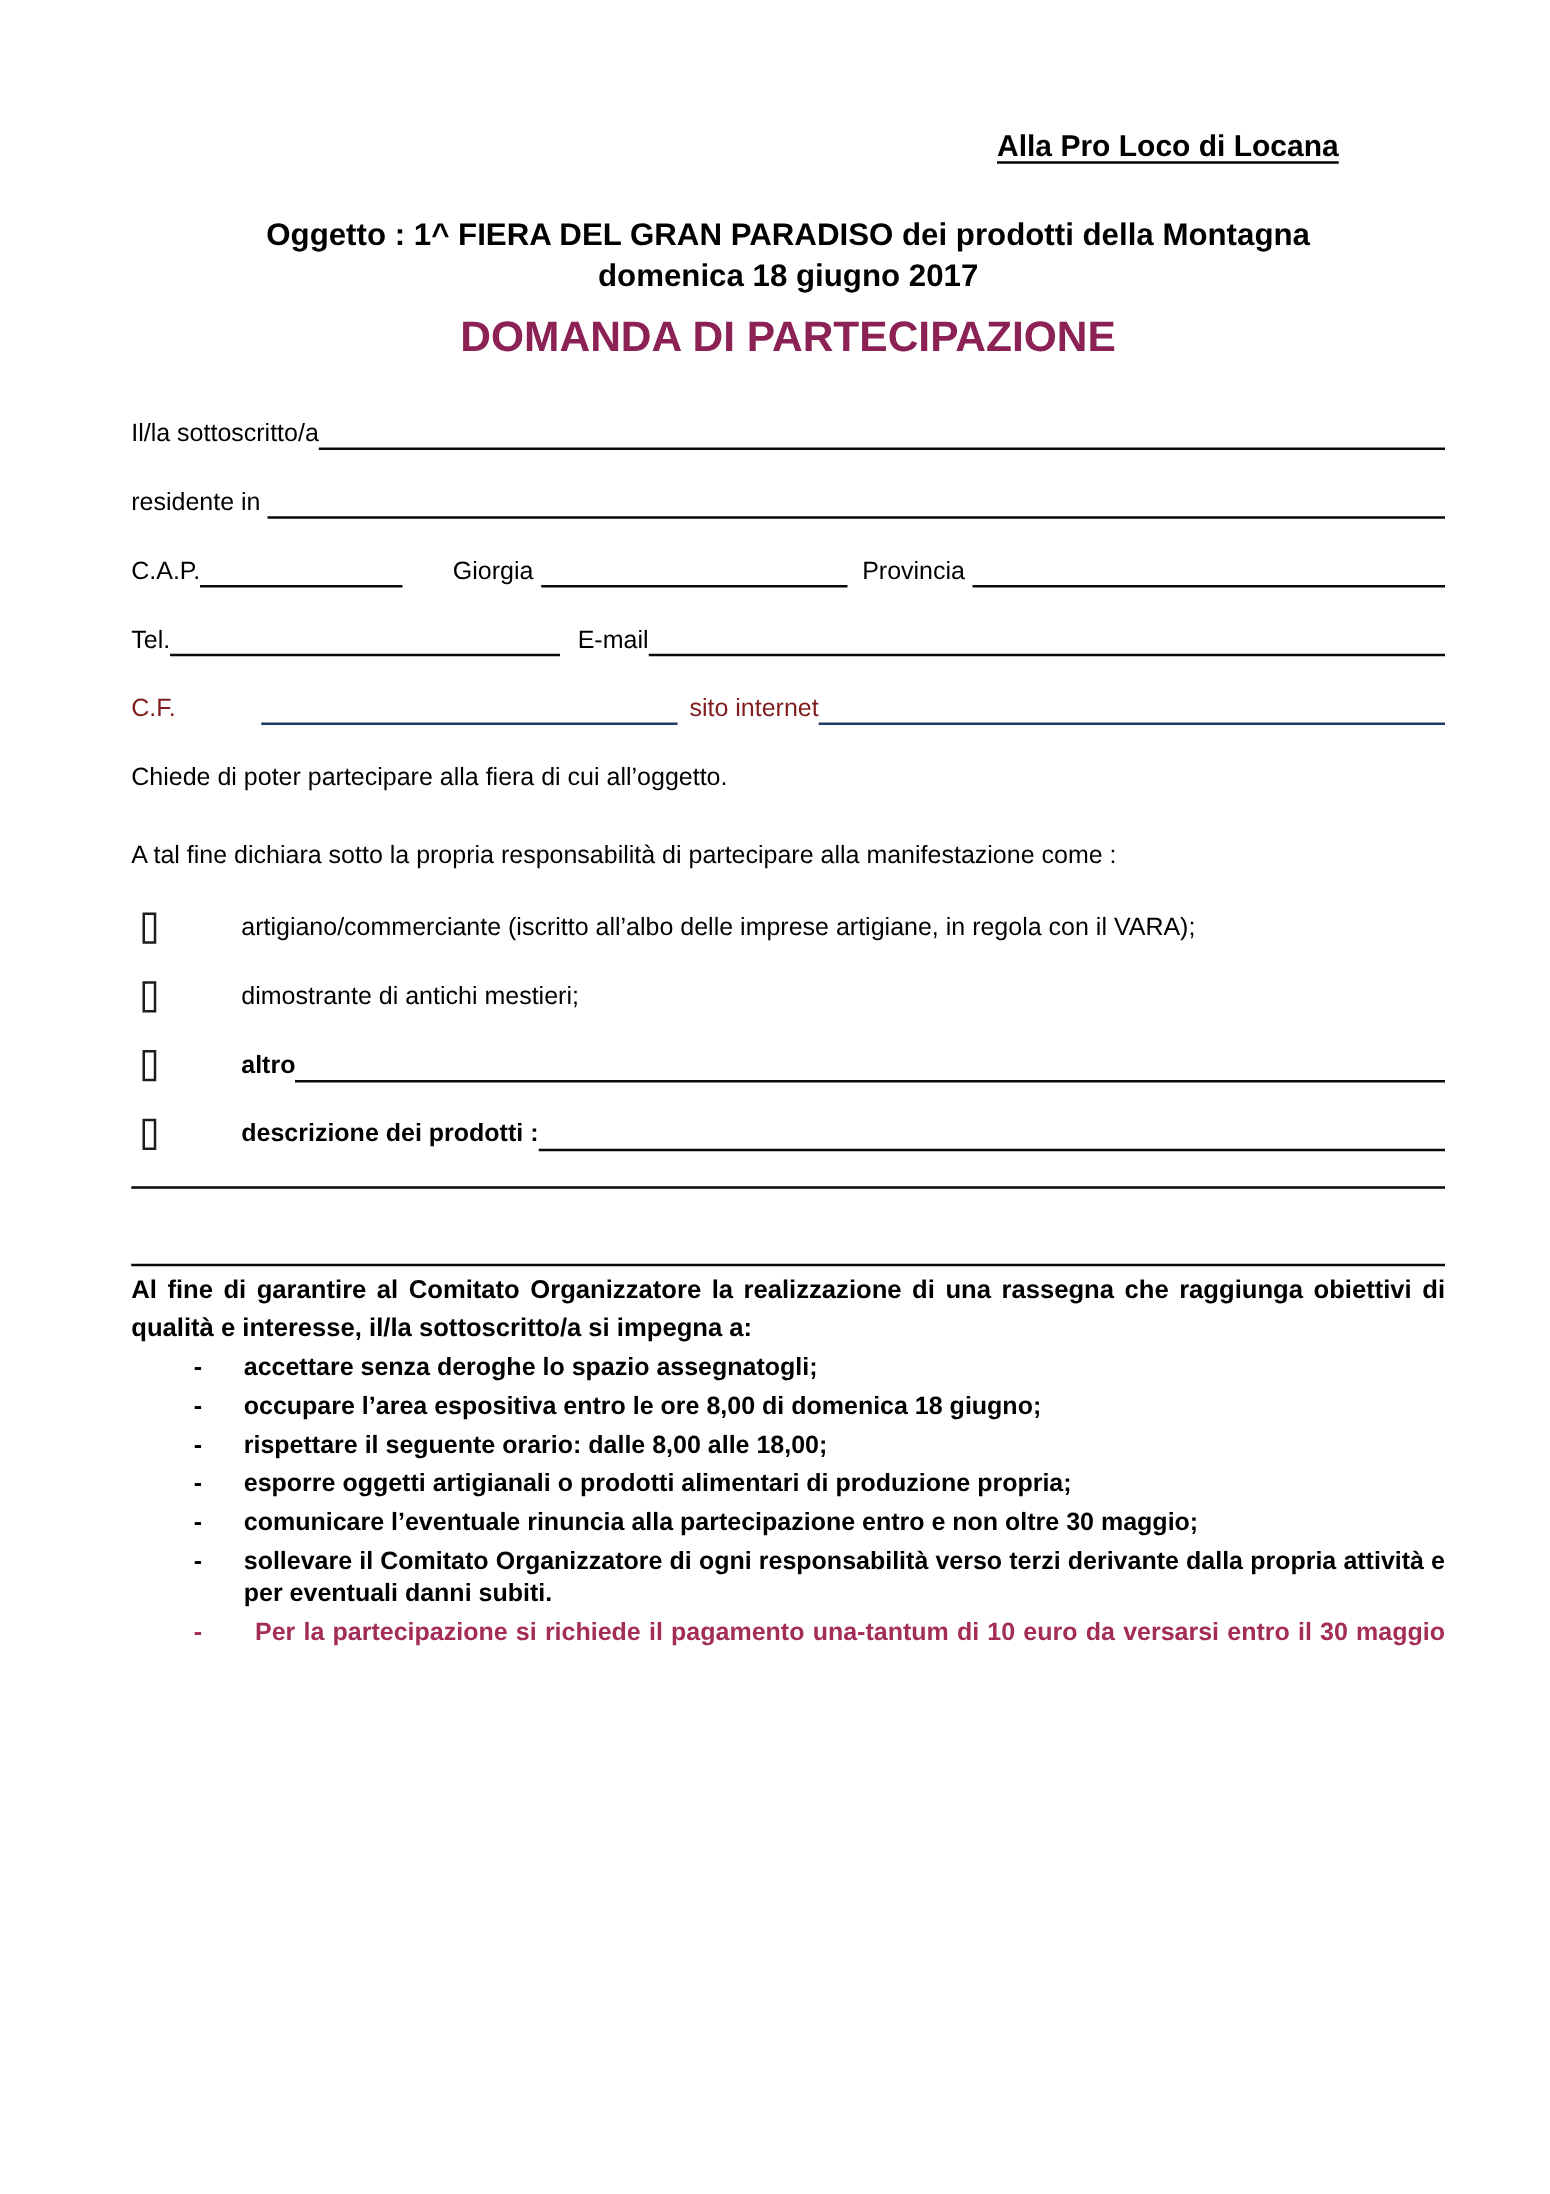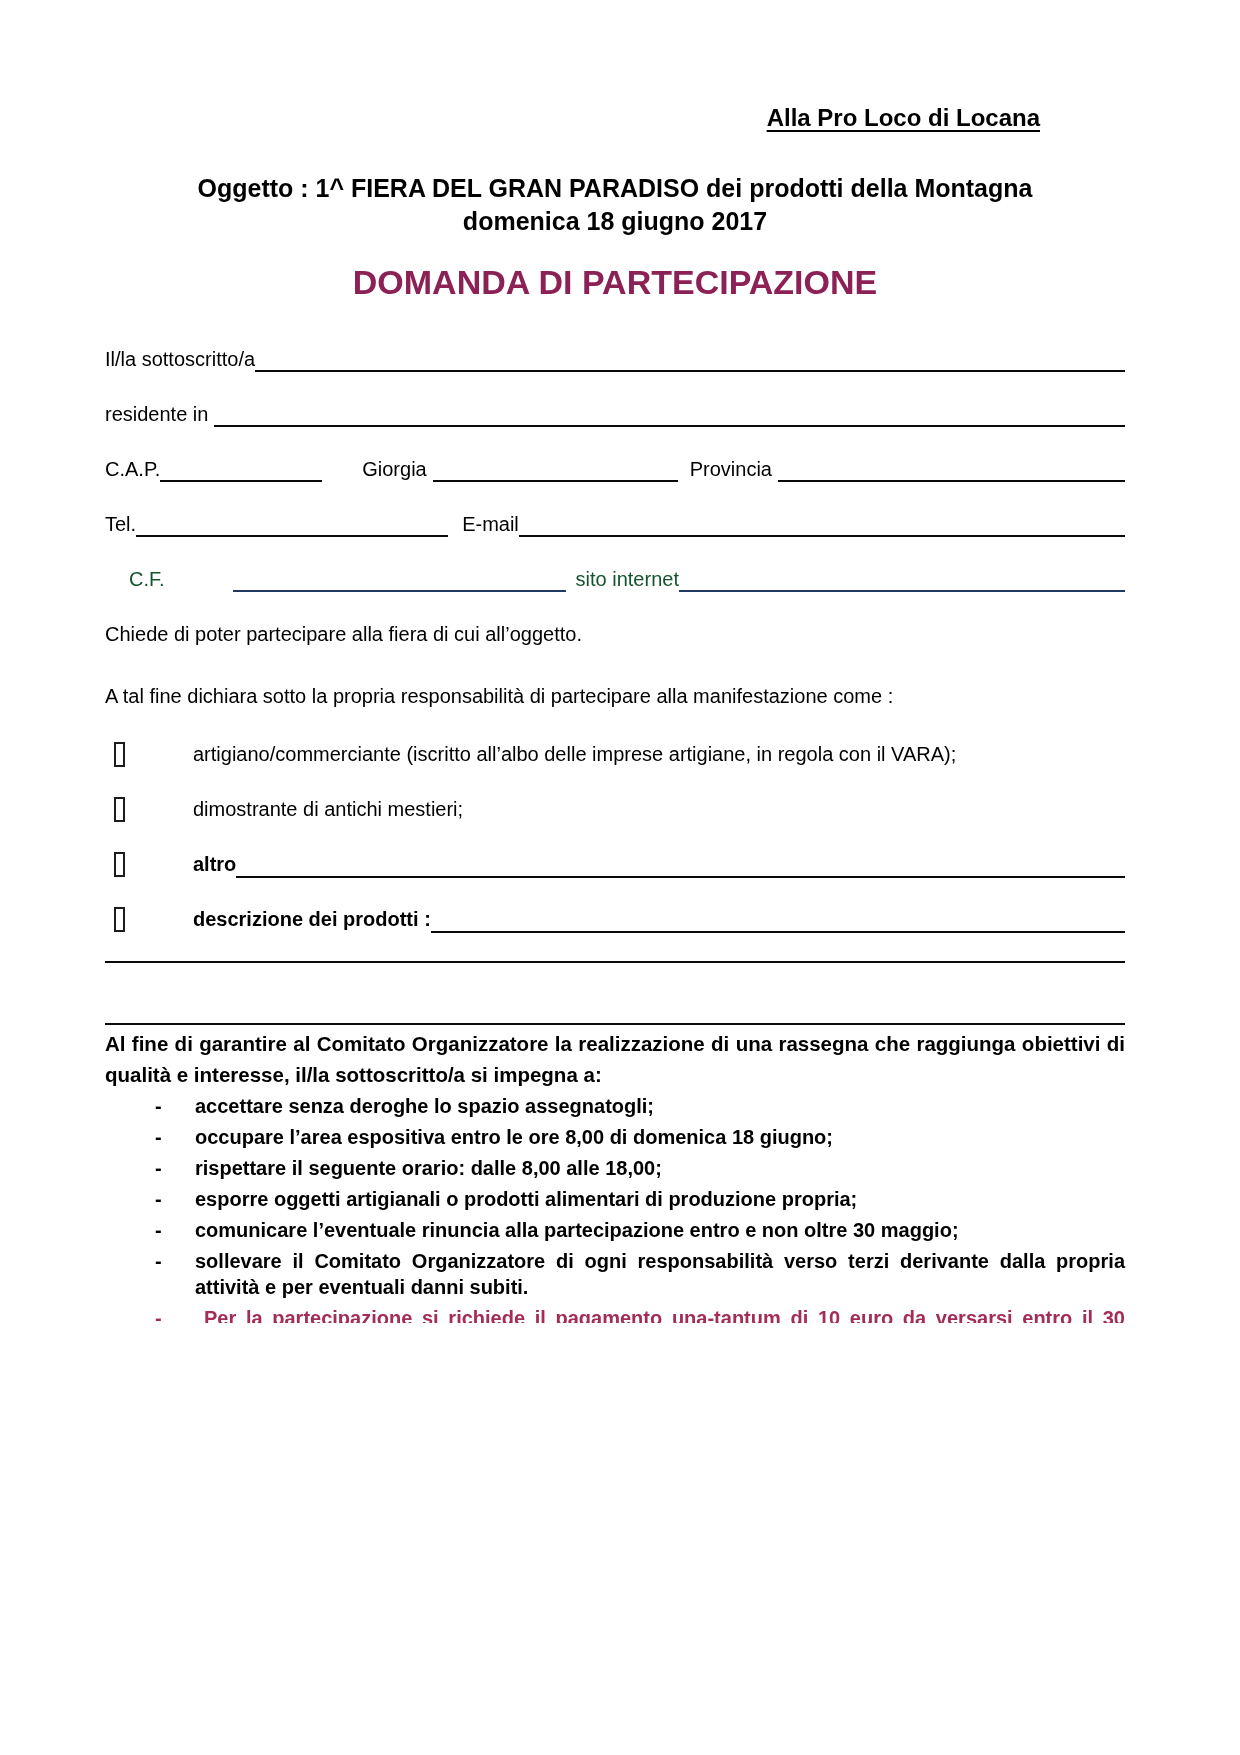--- a/index.html
+++ b/index.html
@@ -2,39 +2,39 @@
 <html><head>
 <meta charset="utf-8">
 <style>
   * { margin:0; padding:0; box-sizing:border-box; }
   html, body { background:#ffffff; }
   .page {
     width:1240px; height:1323px; overflow:hidden;
     background:#ffffff; color:#000;
     font-family:"Liberation Sans", "DejaVu Sans", sans-serif;
     font-size:20px; line-height:26px;
-    padding:104px 115px 0 105px;
+    padding:104px 84px 0 105px;
     position:relative;
   }
   .recipient {
     text-align:right; font-weight:bold; font-size:24px; line-height:28px;
     text-decoration:underline; text-decoration-thickness:2px; text-underline-offset:4px;
     margin-right:85px;
   }
   .subject { text-align:center; font-weight:bold; font-size:25px; line-height:33px; }
   .subject-block { margin-top:40px; }
   .main-title {
-    margin-top:24px; text-align:center; font-weight:bold;
+    margin-top:12px; text-align:center; font-weight:bold;
     font-size:34px; line-height:40px; color:#8B2155;
   }
   .fields { margin-top:44px; }
   .frow { display:flex; align-items:flex-end; height:26px; margin-bottom:29px; white-space:nowrap; }
   .fill { border-bottom:2px solid #0a0a0a; display:inline-block; }
   .grow { flex:1 1 auto; }
-  .navy { color:#14532d;margin-left:24px; }
+  .navy { color:#7f1d1d; }
   .navy .fill { border-bottom-color:#1F3864; }
   .para { margin-top:4px; }
   .para2 { margin-top:36px; }
   .options { margin-top:32px; }
   .opt { display:grid; grid-template-columns:88px 1fr; align-items:flex-start; margin-bottom:28px; }
   .opt-text { line-height:27px; }
   .box {
     width:11px; height:25px; border:2px solid #1c1c1c; margin-top:1px; margin-left:9px;
   }
   .fillrow { display:flex; align-items:flex-end;font-weight:bold; }

